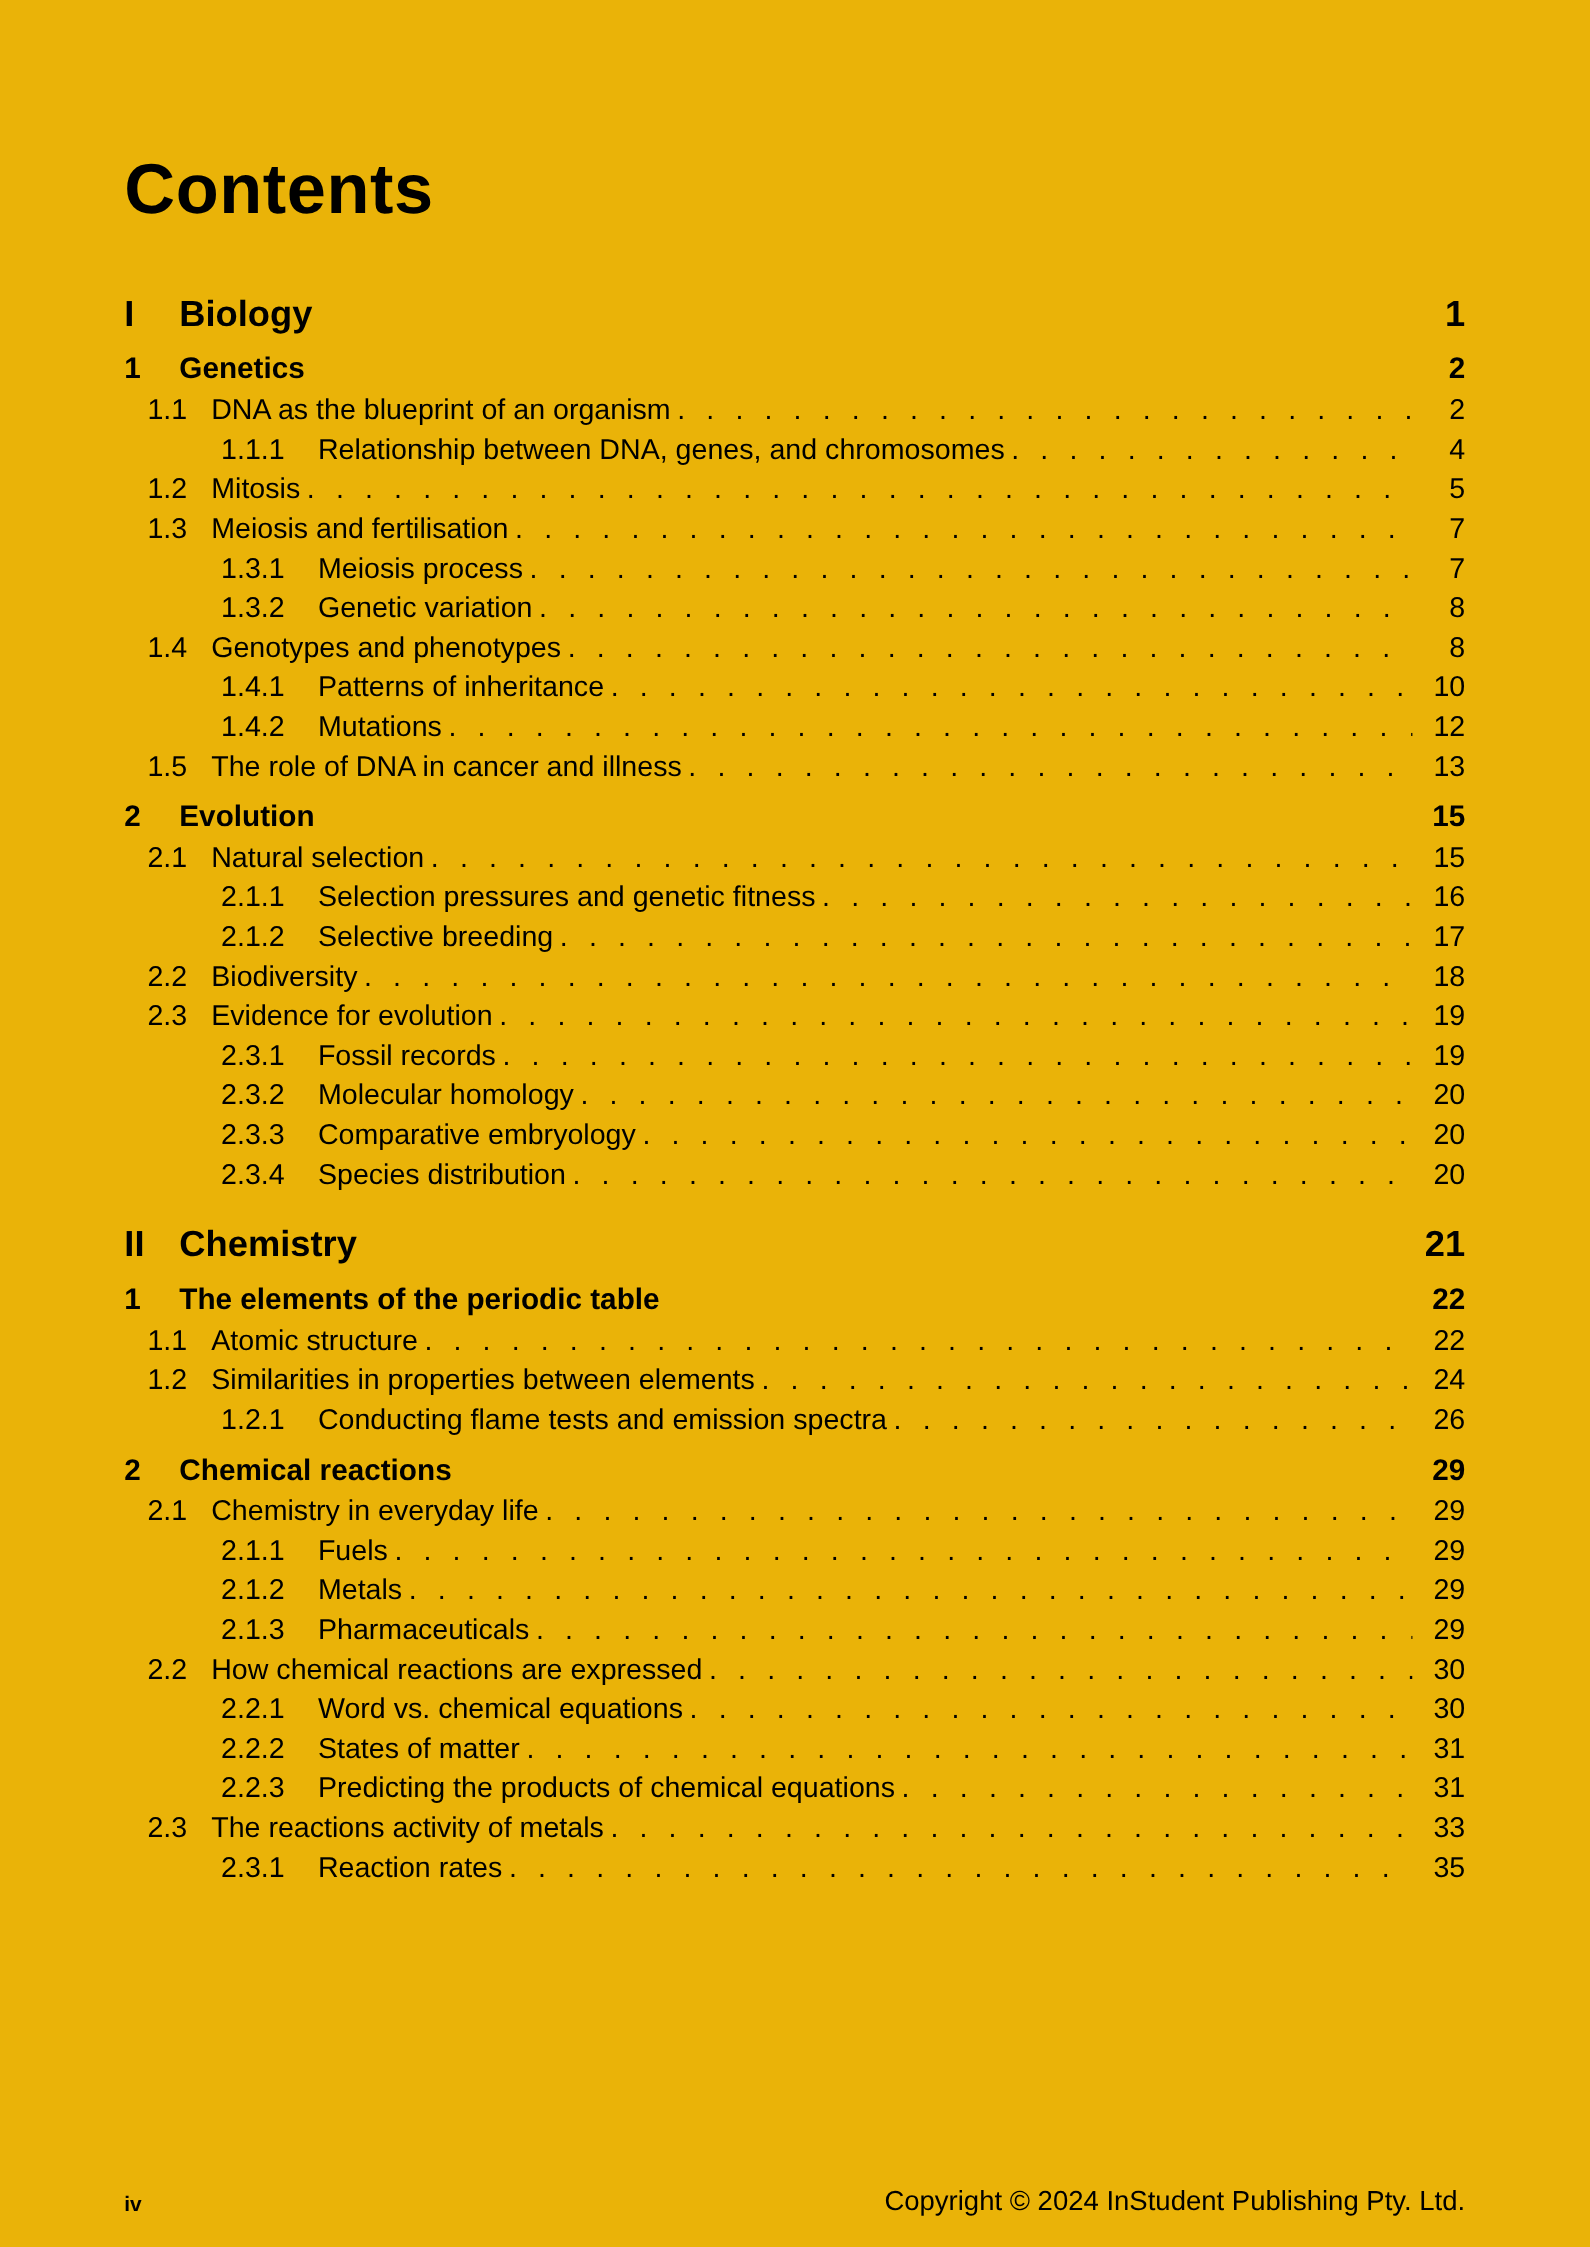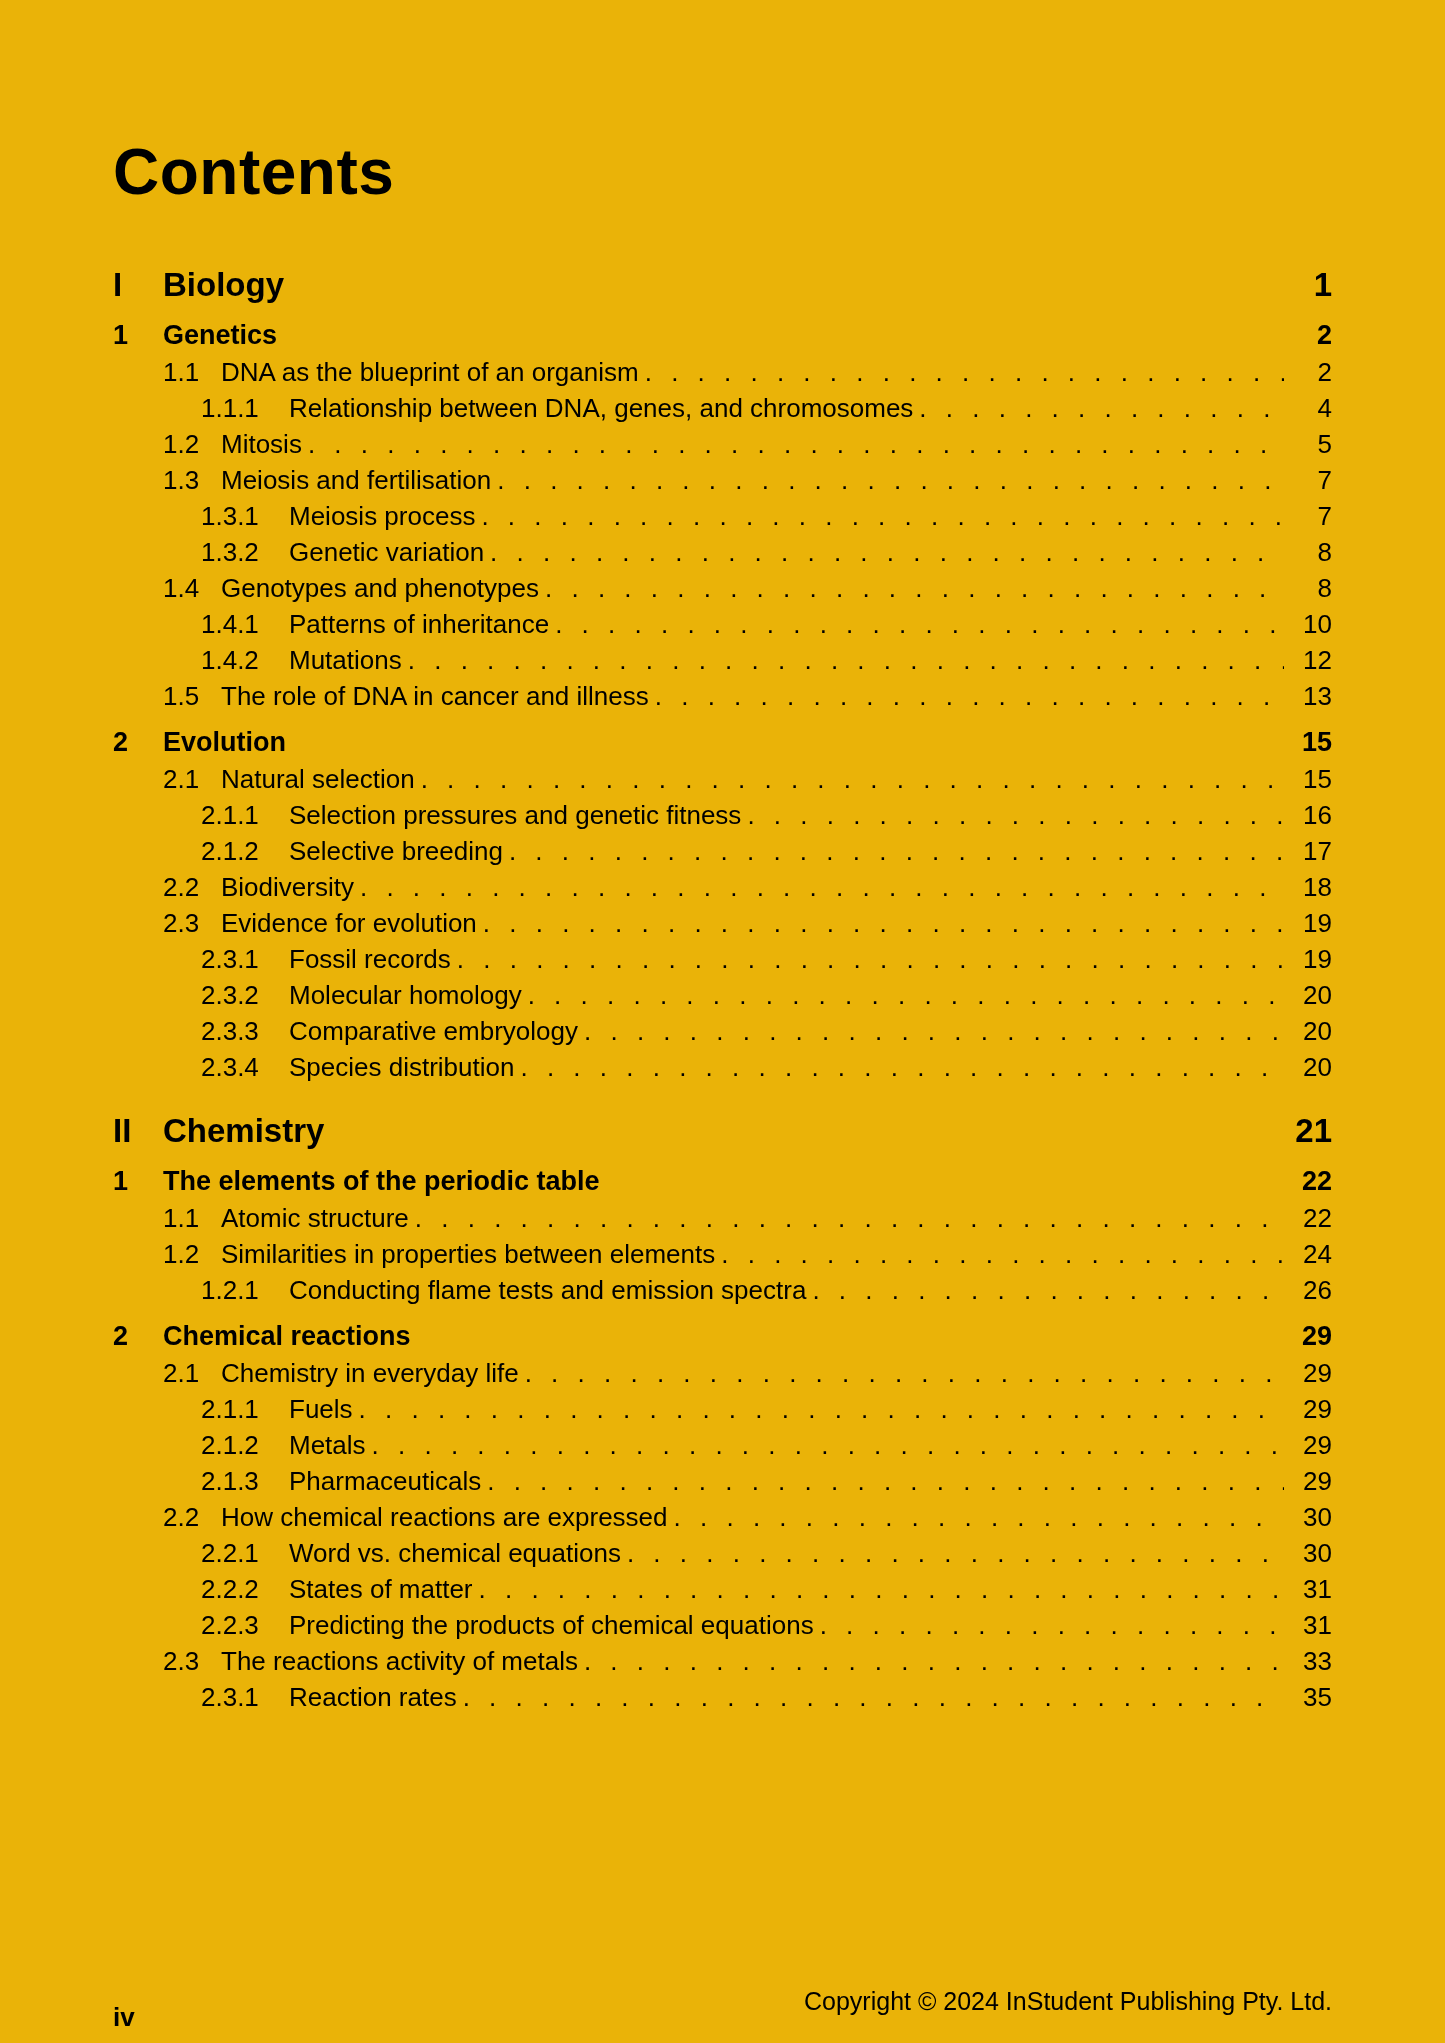--- a/index.html
+++ b/index.html
@@ -62,36 +62,36 @@
     margin-top: 24px;
   }
   .row-part .num { width: 50px; }
   .row-chapter {
     font-size: 27px;
     font-weight: bold;
     line-height: 38px;
     margin-top: 9px;
   }
   .row-chapter .num { width: 50px; }
-  .row-section .num { width: 58px; margin-left: 50px; }
+  .row-section .num { width: 58px; margin-left: 21px; }
   .row-subsection .num { width: 88px; margin-left: 88px; }
   .footer {
     position: absolute;
     left: 113px;
     right: 113px;
     top: 1986px;
     font-size: 25px;
     line-height: 30px;
   }
   .footer-pagenum {
     position: absolute;
     left: 0;
-    top: 16px;
+    top: 4px;
     font-weight: bold;
-    font-size: 26px;
+    font-size: 19px;
   }
   .footer-copy {
     text-align: right;
   }
 </style>
 </head>
 <body>
 
 <div class="page">
   <h1 class="toc-title">Contents</h1>

